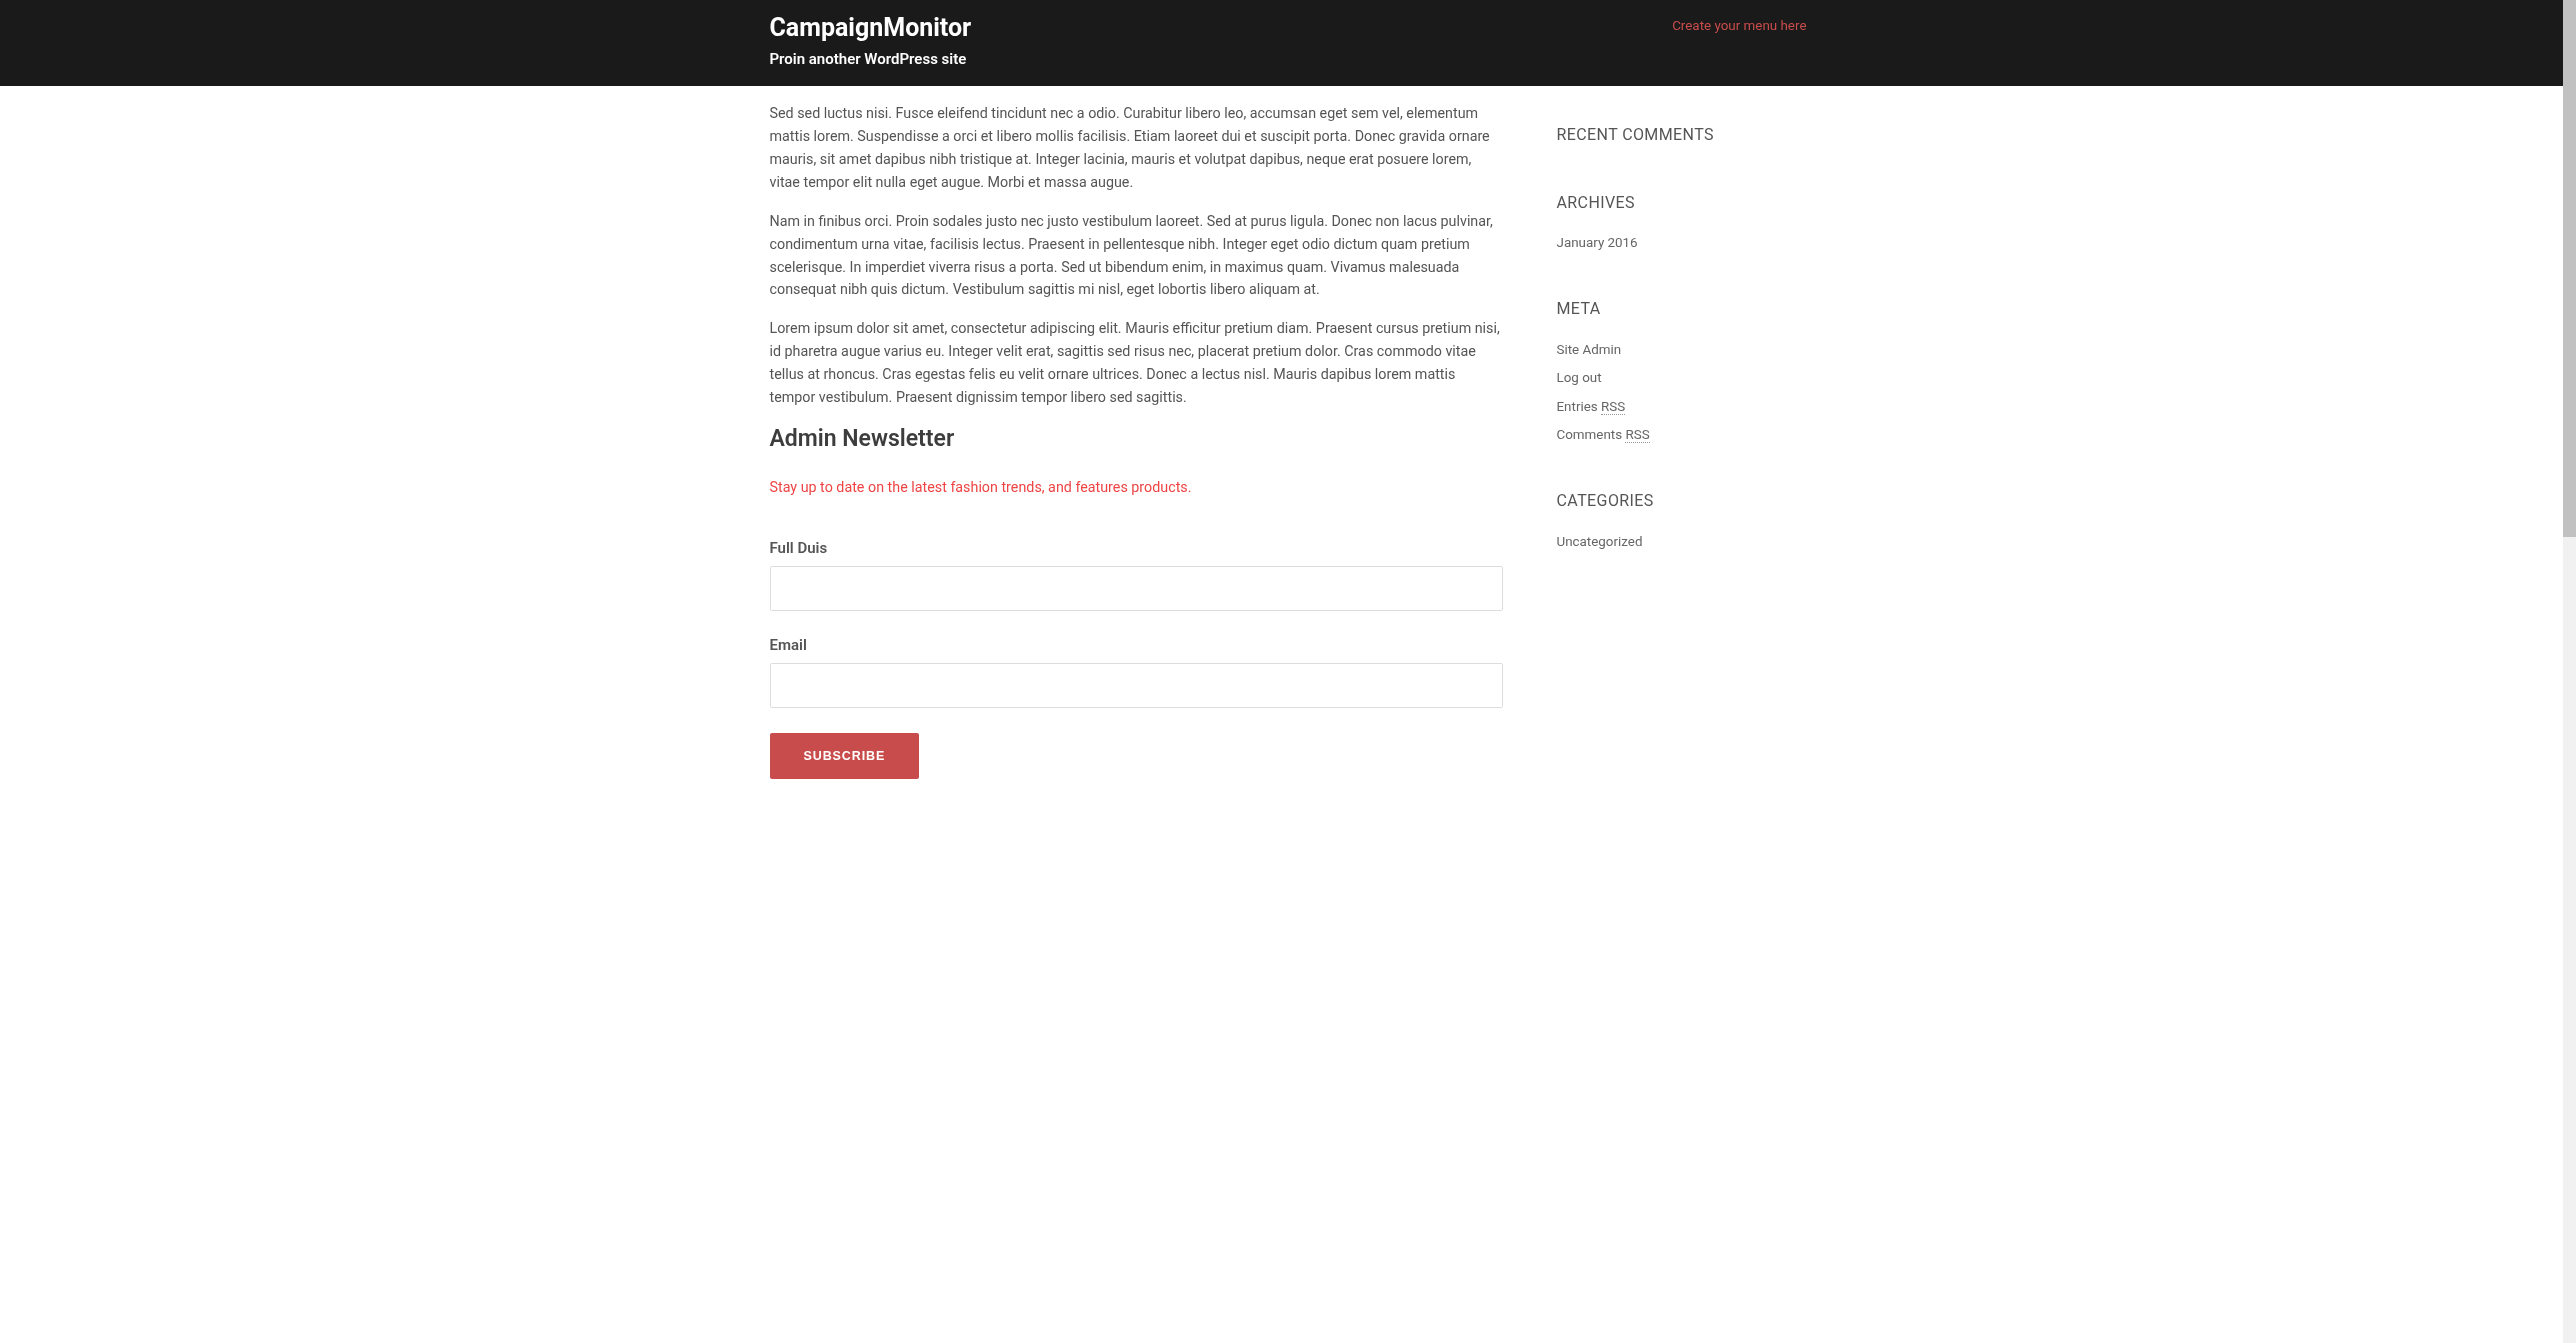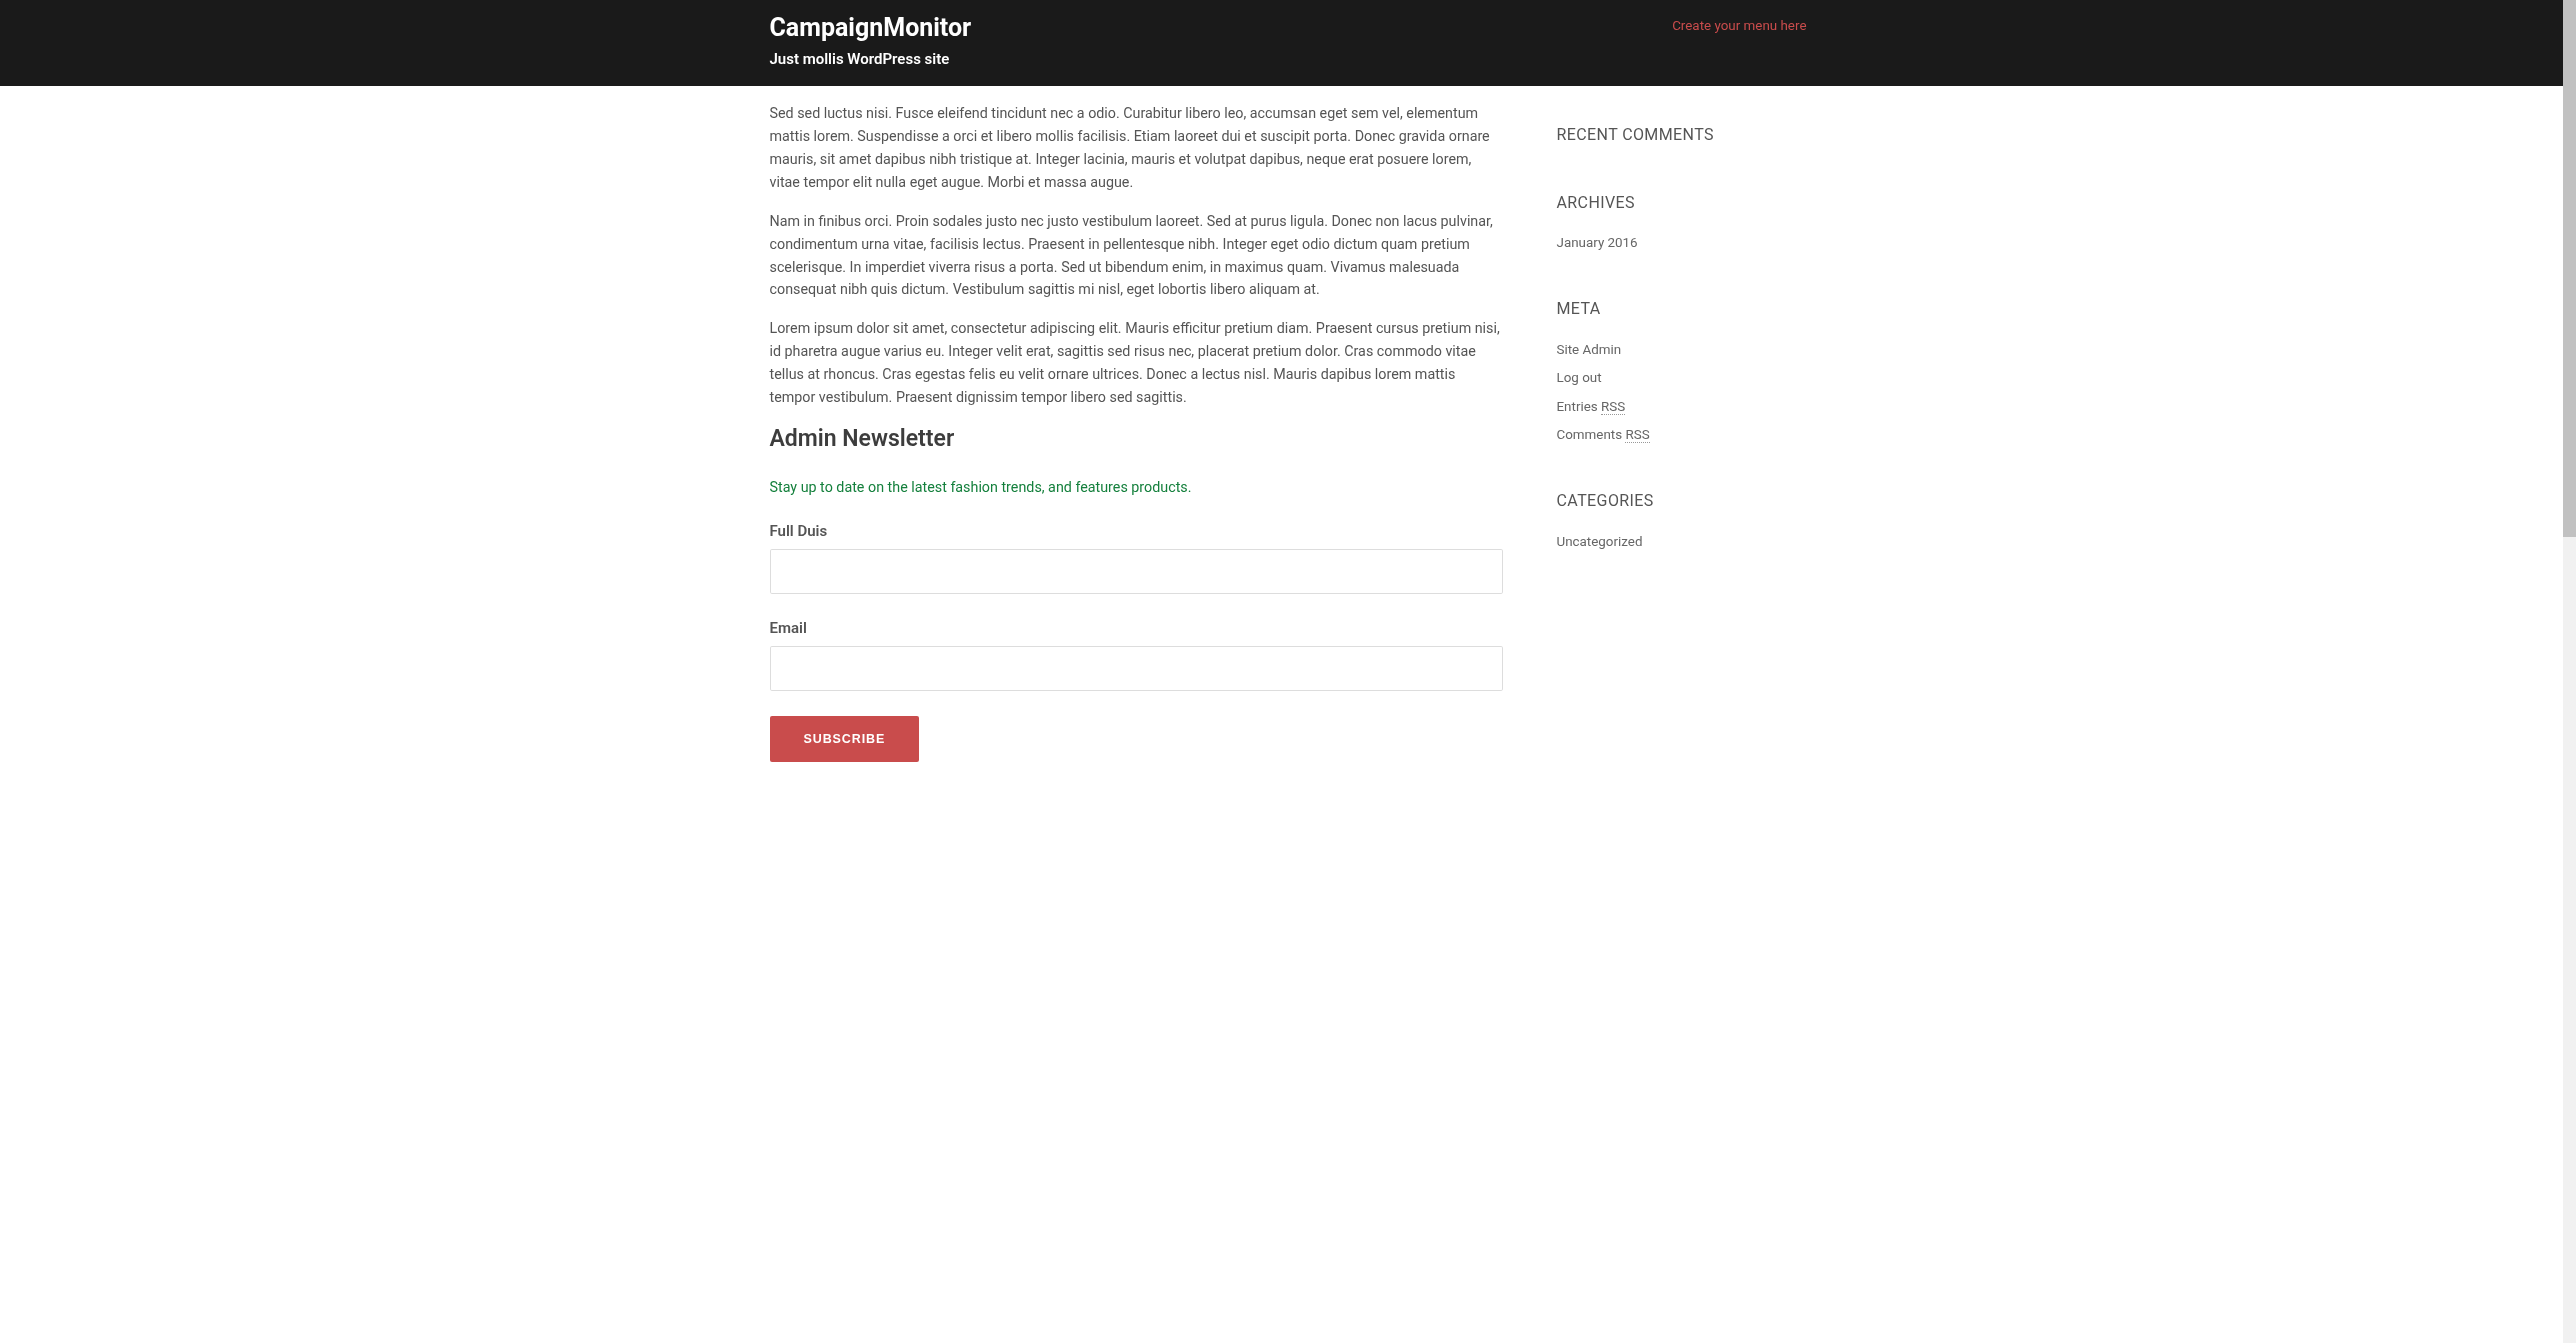--- a/index.html
+++ b/index.html
@@ -7,40 +7,40 @@
 .header{background:#1a1a1a;padding:13.4px 0 18px 0;position:relative}
 .header-inner{max-width:1073px;margin:0 auto;padding:0 18px;position:relative}
 .site-title{color:#fff;font-size:25px;font-weight:700;margin-bottom:7.2px}
 .site-tagline{color:#fff;font-size:15px;font-weight:600}
 .menu-link{position:absolute;right:18px;top:4.5px;color:#c94c4c;font-size:13.4px;text-decoration:none}
 .container{max-width:1073px;margin:0 auto;padding:0 18px;display:flex;gap:54px}
 .main{flex:1;max-width:760px}
 .sidebar{width:250px;flex-shrink:0}
 .article p{color:#555;font-size:14.3px;line-height:1.6;margin-bottom:16px}
 .newsletter-title{font-size:23px;font-weight:600;color:#3d3d3d;margin:9px 0 27px 0}
-.newsletter-desc{color:#15803d;font-size:14.3px;margin-bottom:27px}
+.newsletter-desc{color:#ef4444;font-size:14.3px;margin-bottom:44px}
 .form-label{display:block;font-size:15px;font-weight:600;color:#555;margin-bottom:9px}
 .form-input{width:100%;height:45px;border:0.9px solid #ddd;border-radius:1.8px;padding:0 10.7px;font-size:13.4px;margin-bottom:25px}
 .subscribe-btn{background:#c94c4c;color:#fff;border:none;padding:16px 34px;font-size:12.5px;font-weight:600;letter-spacing:0.9px;cursor:pointer;border-radius:2px}
 .widget{margin-bottom:49px}
 .widget-title{font-size:16px;font-weight:400;color:#555;letter-spacing:0.4px;margin-bottom:22.4px}
 .widget-list{list-style:none}
 .widget-list li{margin-bottom:12.5px}
 .widget-list a{color:#666;text-decoration:none;font-size:13.4px}
 .rss-abbr{border-bottom:0.9px dotted #999}
 .scrollbar{position:fixed;right:0;top:0;width:13.4px;height:100%;background:#f1f1f1}
 .scrollbar-thumb{position:absolute;right:0;top:0;width:13.4px;height:40%;background:#c1c1c1;border-radius:0}
 </style>
 </head>
 <body>
 
 <div class="header">
   <div class="header-inner">
     <h1 class="site-title">CampaignMonitor</h1>
-    <div class="site-tagline">Just mollis WordPress site</div>
+    <div class="site-tagline">Proin another WordPress site</div>
     <a href="#" class="menu-link">Create your menu here</a>
   </div>
 </div>
 
 <div class="container">
   <div class="main">
     <div class="article">
       <p style="margin-top:-45px;position:relative;z-index:-1">Etiam venenatis risus eu nulla malesuada, id sodales massa varius. Duis turpis ex, elementum id mi id, consequat ornare purus.</p>
       <p>Sed sed luctus nisi. Fusce eleifend tincidunt nec a odio. Curabitur libero leo, accumsan eget sem vel, elementum mattis lorem. Suspendisse a orci et libero mollis facilisis. Etiam laoreet dui et suscipit porta. Donec gravida ornare mauris, sit amet dapibus nibh tristique at. Integer lacinia, mauris et volutpat dapibus, neque erat posuere lorem, vitae tempor elit nulla eget augue. Morbi et massa augue.</p>
       <p>Nam in finibus orci. Proin sodales justo nec justo vestibulum laoreet. Sed at purus ligula. Donec non lacus pulvinar, condimentum urna vitae, facilisis lectus. Praesent in pellentesque nibh. Integer eget odio dictum quam pretium scelerisque. In imperdiet viverra risus a porta. Sed ut bibendum enim, in maximus quam. Vivamus malesuada consequat nibh quis dictum. Vestibulum sagittis mi nisl, eget lobortis libero aliquam at.</p>

